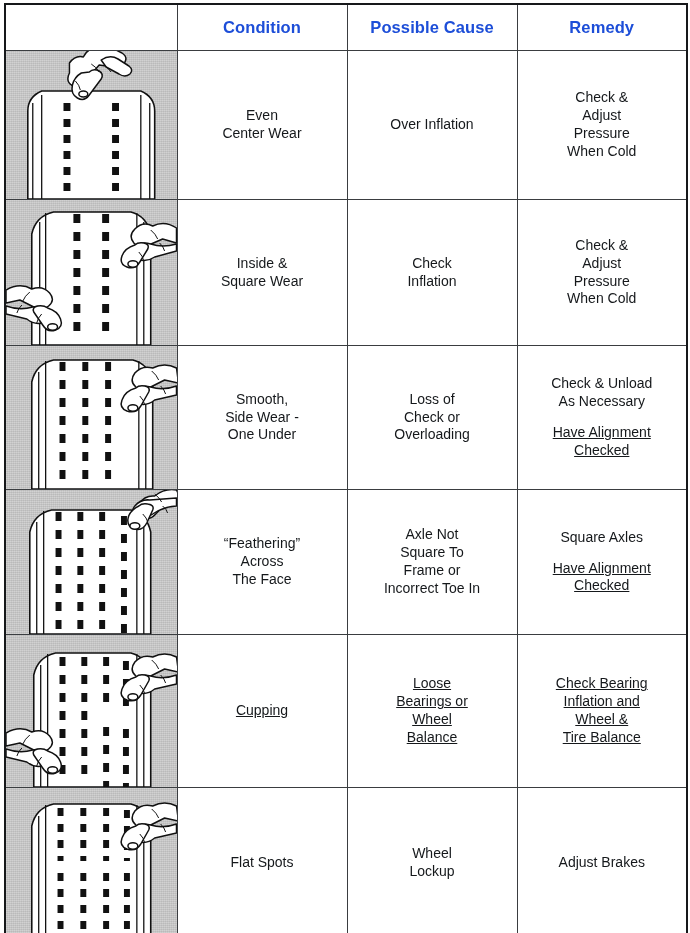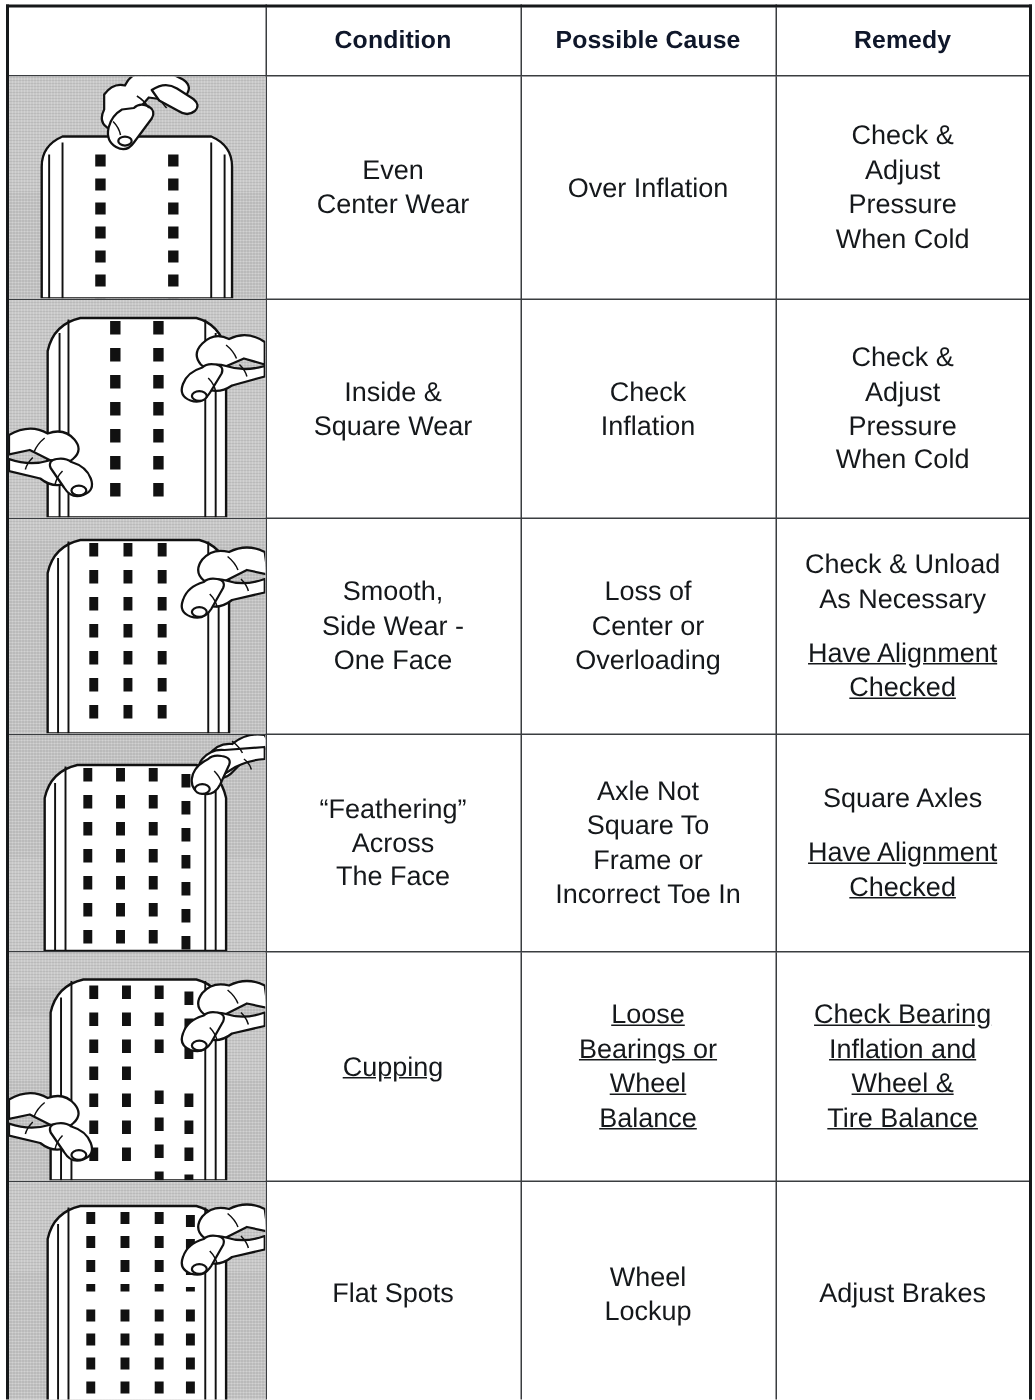--- a/index.html
+++ b/index.html
@@ -45,28 +45,28 @@
   col.c-cond   { width: 170px; }
   col.c-cause  { width: 170px; }
   col.c-remedy { width: 170px; }
 
   
   thead th {
     height: 45px;
     font-size: 16.5px;
     font-weight: bold;
     letter-spacing: 0.1px;
-    color: #0f172a;
+    color: #1d4ed8;
     background: #ffffff;
   }
   thead th.blank-head { border-left: none; }
 
   
   td.txt {
-    font-size: 18px;
+    font-size: 14px;
     line-height: 1.27;
     color: #15181b;
     padding: 4px 6px;
   }
   td.txt .para { margin: 0; }
   td.txt .para + .para { margin-top: 13px; text-decoration: underline; }
   td.txt .line { display: block; white-space: nowrap; }
 
   
   td.illus {
@@ -276,27 +276,27 @@
                   <path d="M156 40 q4 4 5 8"></path>
                   <path d="M135 50 q4 4 5 9"></path>
               </g>
             </svg>
           </div>
         </td>
         <td class="txt">
           <div class="para">
             <span class="line">Smooth,</span>
             <span class="line">Side Wear -</span>
-            <span class="line">One Face</span>
+            <span class="line">One Under</span>
           </div>
         </td>
         <td class="txt">
           <div class="para">
             <span class="line">Loss of</span>
-            <span class="line">Center or</span>
+            <span class="line">Check or</span>
             <span class="line">Overloading</span>
           </div>
         </td>
         <td class="txt">
           <div class="para">
             <span class="line">Check &amp; Unload</span>
             <span class="line">As Necessary</span>
           </div>
           <div class="para">
             <span class="line">Have Alignment</span>

